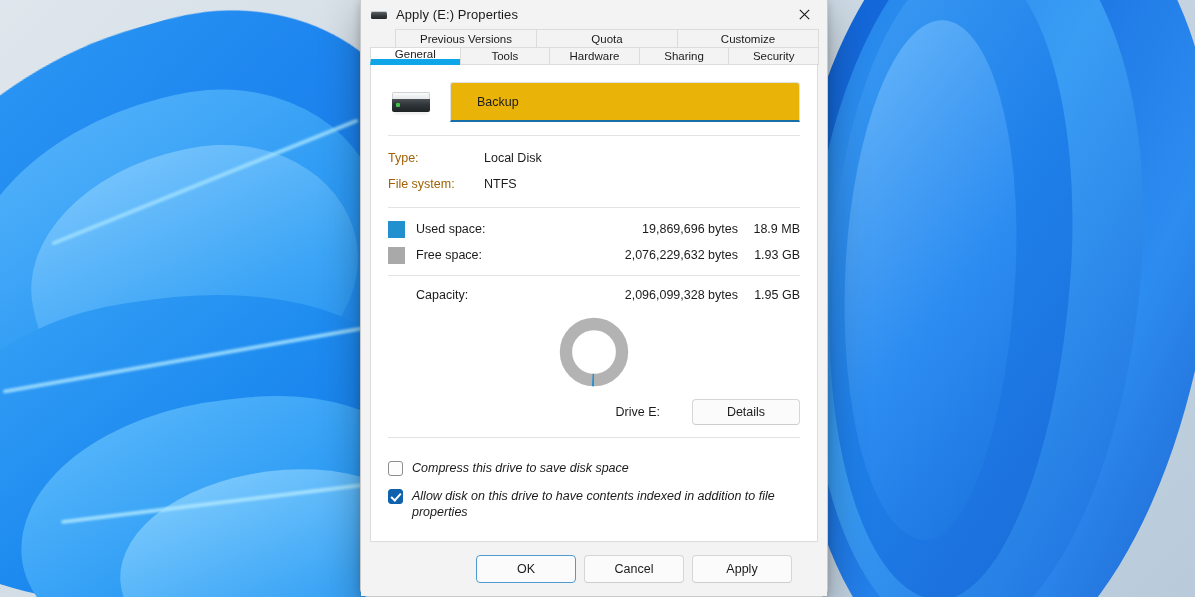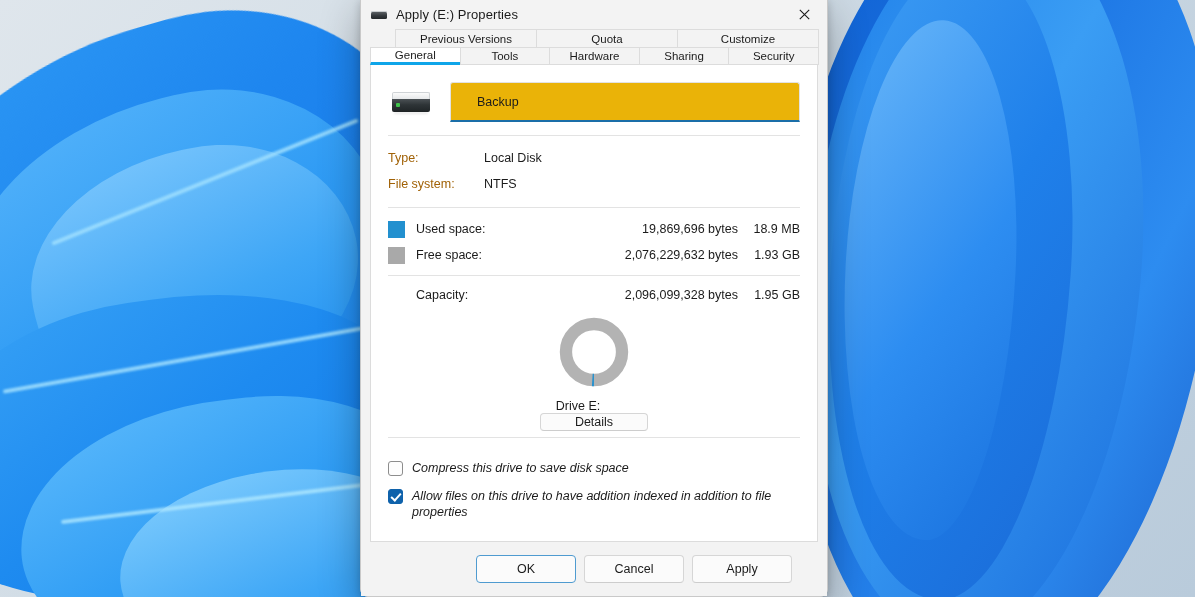--- a/index.html
+++ b/index.html
@@ -161,21 +161,21 @@
     font-size: 11.5px; color: #1b1b1b;
     cursor: default;
     margin-right: -1px;
     white-space: nowrap;
   }
   .tabrow.top .tab:first-child { border-left: none; background: transparent; }
   .tabrow.top .tab.spacer { border: none; background: transparent; flex: 0 0 26px; }
   .tabrow.bottom .tab { border-bottom: 1px solid #dcdcdc; }
   .tabrow.bottom .tab.active {
     background: #ffffff;
-    border-bottom: 3px solid #0ea5e9;
+    border-bottom: 6px solid #0ea5e9;
     font-weight: 400;
   }
 
   
   #panel {
     flex: 1 1 auto;
     background: #ffffff;
     border: 1px solid #dcdcdc;
     border-top: none;
     margin: 0 9px;
@@ -251,21 +251,20 @@
   .cap-row .human { width: 62px; flex: 0 0 62px; text-align: right; }
 
   
   .donut-wrap { display: flex; justify-content: center; margin-top: 6px; }
   .donut { width: 74px; height: 74px; }
 
   
   .drive-row {
     display: flex; align-items: center; margin-top: 10px; padding: 0 2px;
     height: 26px;
-    flex-direction: column;
   }
   .drive-row .spacer { flex: 1 1 auto; }
   .drive-row .dlabel { font-size: 12.5px; margin-right: 32px; }
   .btn {
     font-family: "Liberation Sans", sans-serif;
     font-size: 12.5px; color: #1b1b1b;
     background: #fbfbfb;
     border: 1px solid #d6d6d6;
     border-bottom-color: #cdcdcd;
     border-radius: 4px;
@@ -426,21 +425,21 @@
 
       <div class="hrule3"></div>
 
       <div class="checks">
         <div class="chk-row">
           <span class="cbox"></span>
           <span class="chk-label">Compress this drive to save disk space</span>
         </div>
         <div class="chk-row">
           <span class="cbox checked"></span>
-          <span class="chk-label">Allow files on this drive to have addition indexed in addition to file properties</span>
+          <span class="chk-label">Allow disk on this drive to have contents indexed in addition to file properties</span>
         </div>
       </div>
 
     </div>
 
     <div id="footer">
       <button class="btn" id="ok-btn">OK</button>
       <button class="btn" id="cancel-btn">Cancel</button>
       <button class="btn" id="apply-btn">Apply</button>
     </div>

